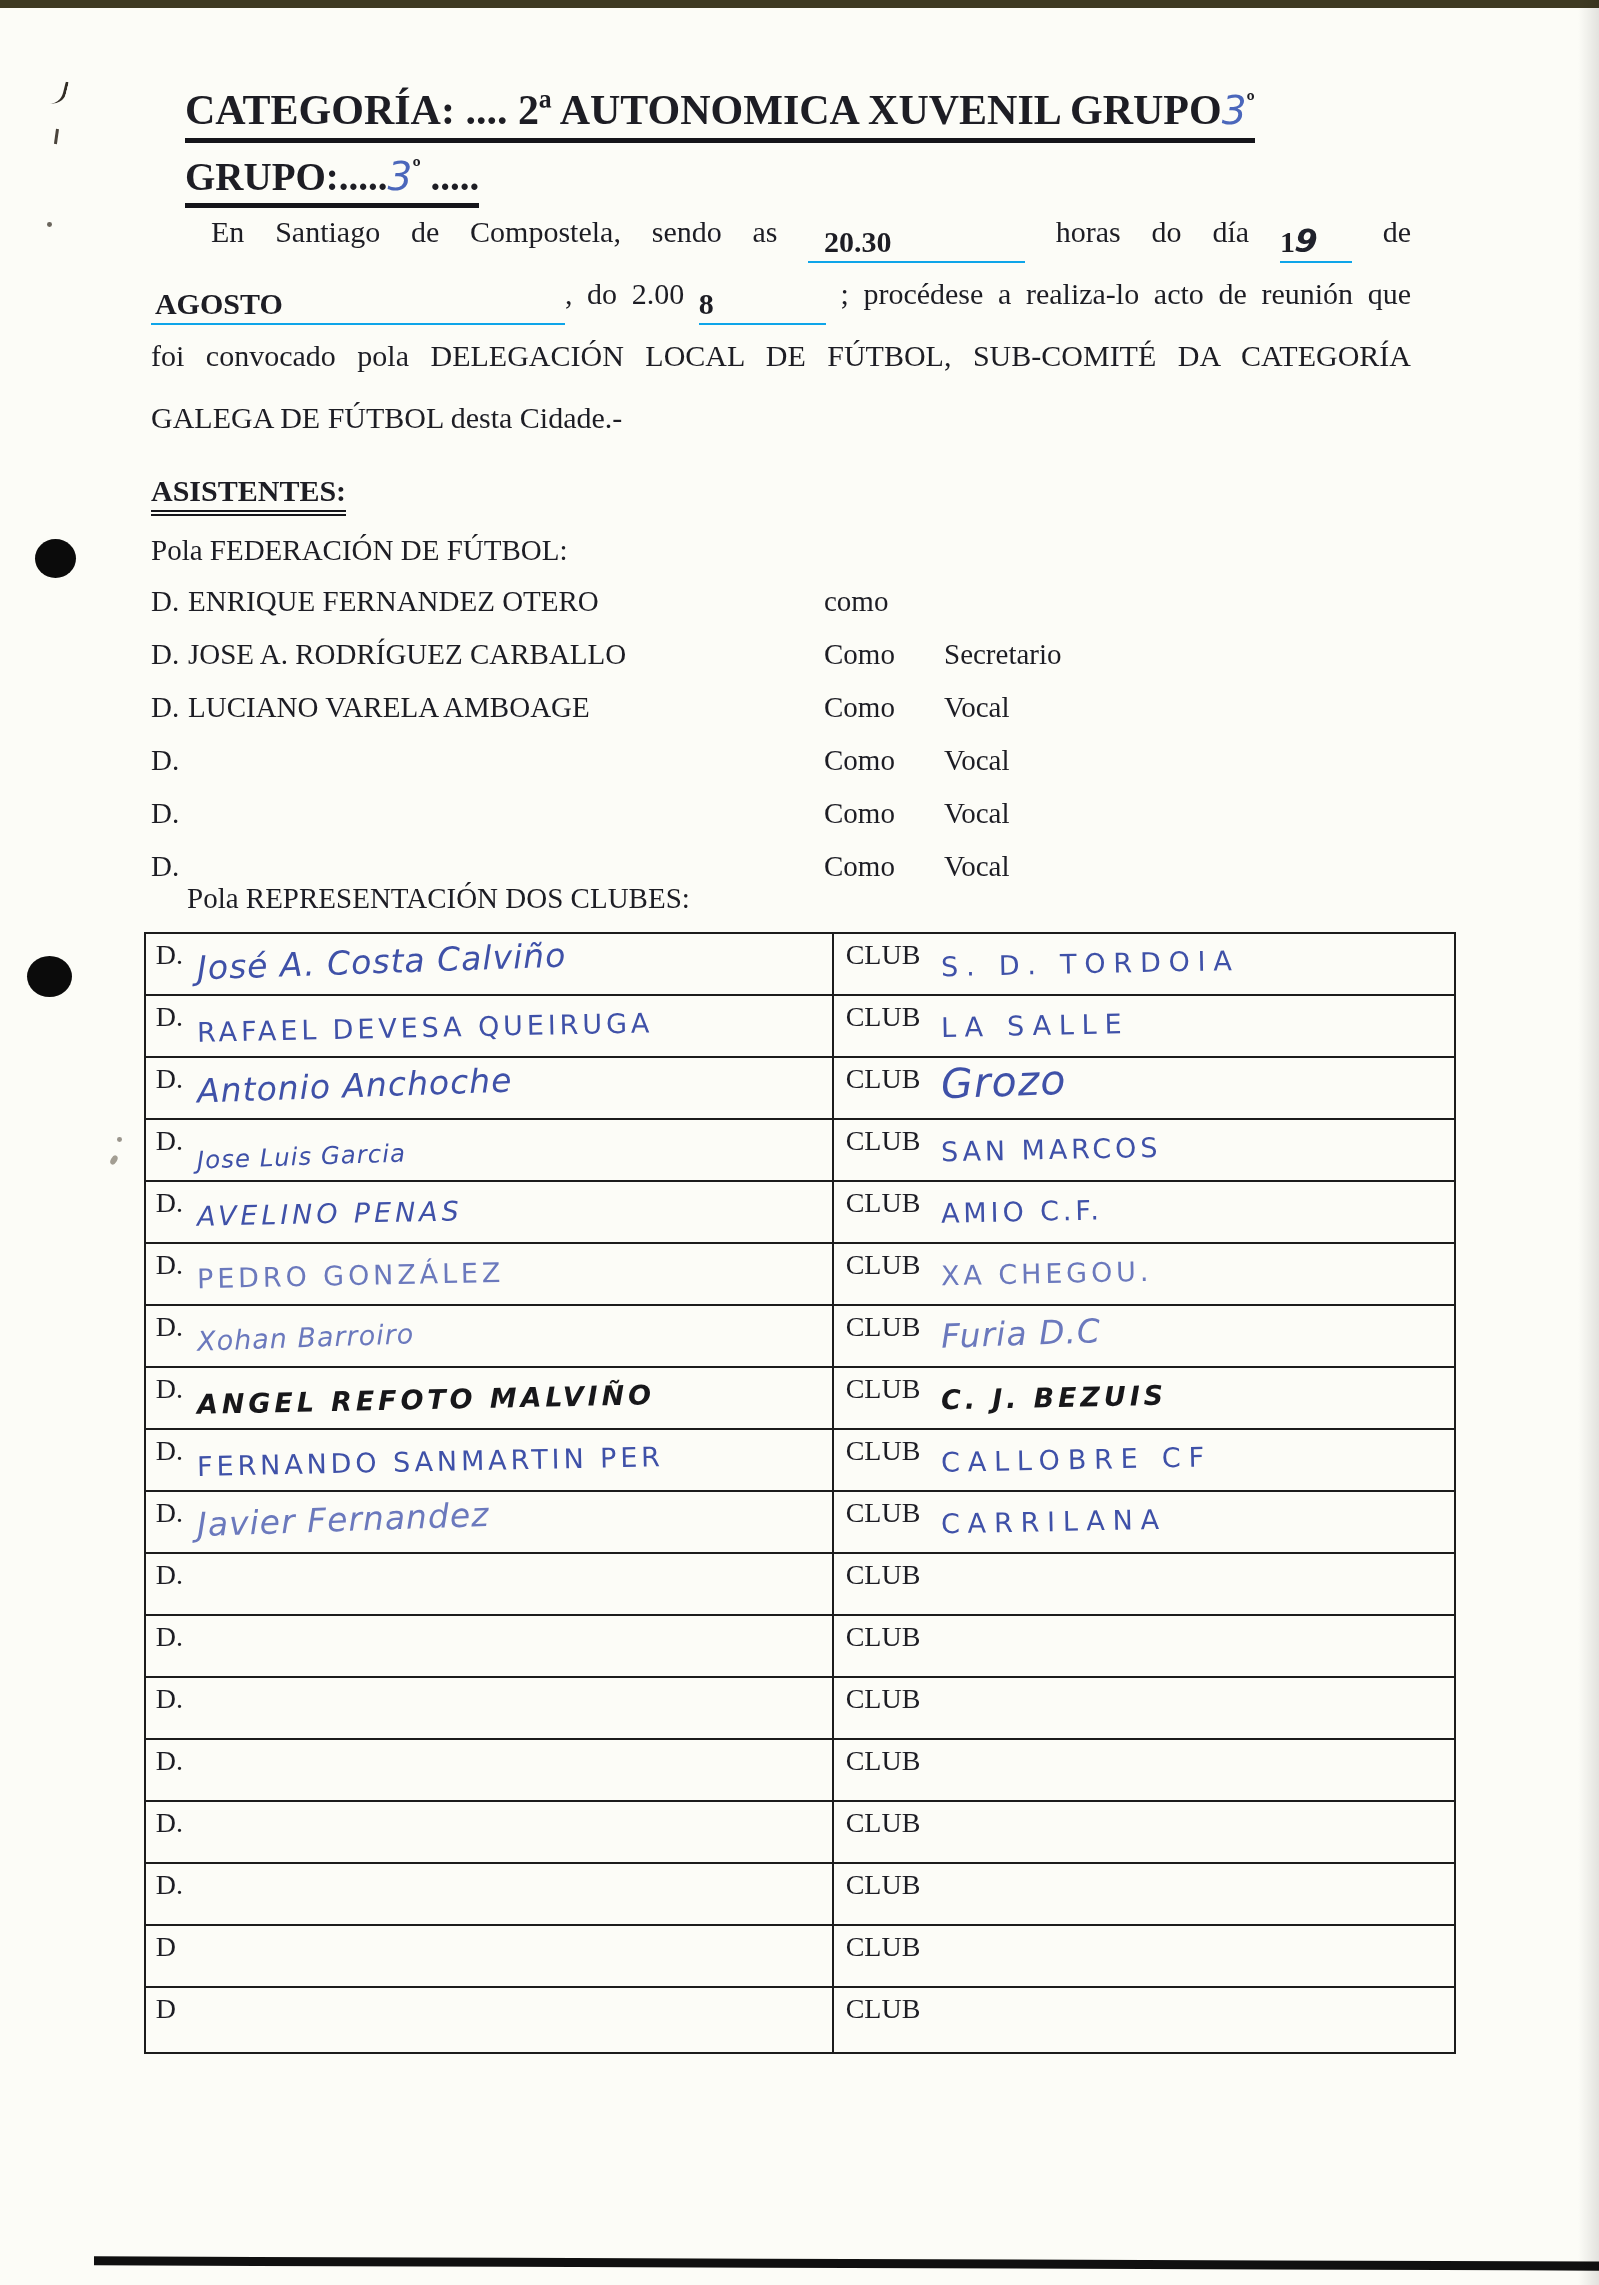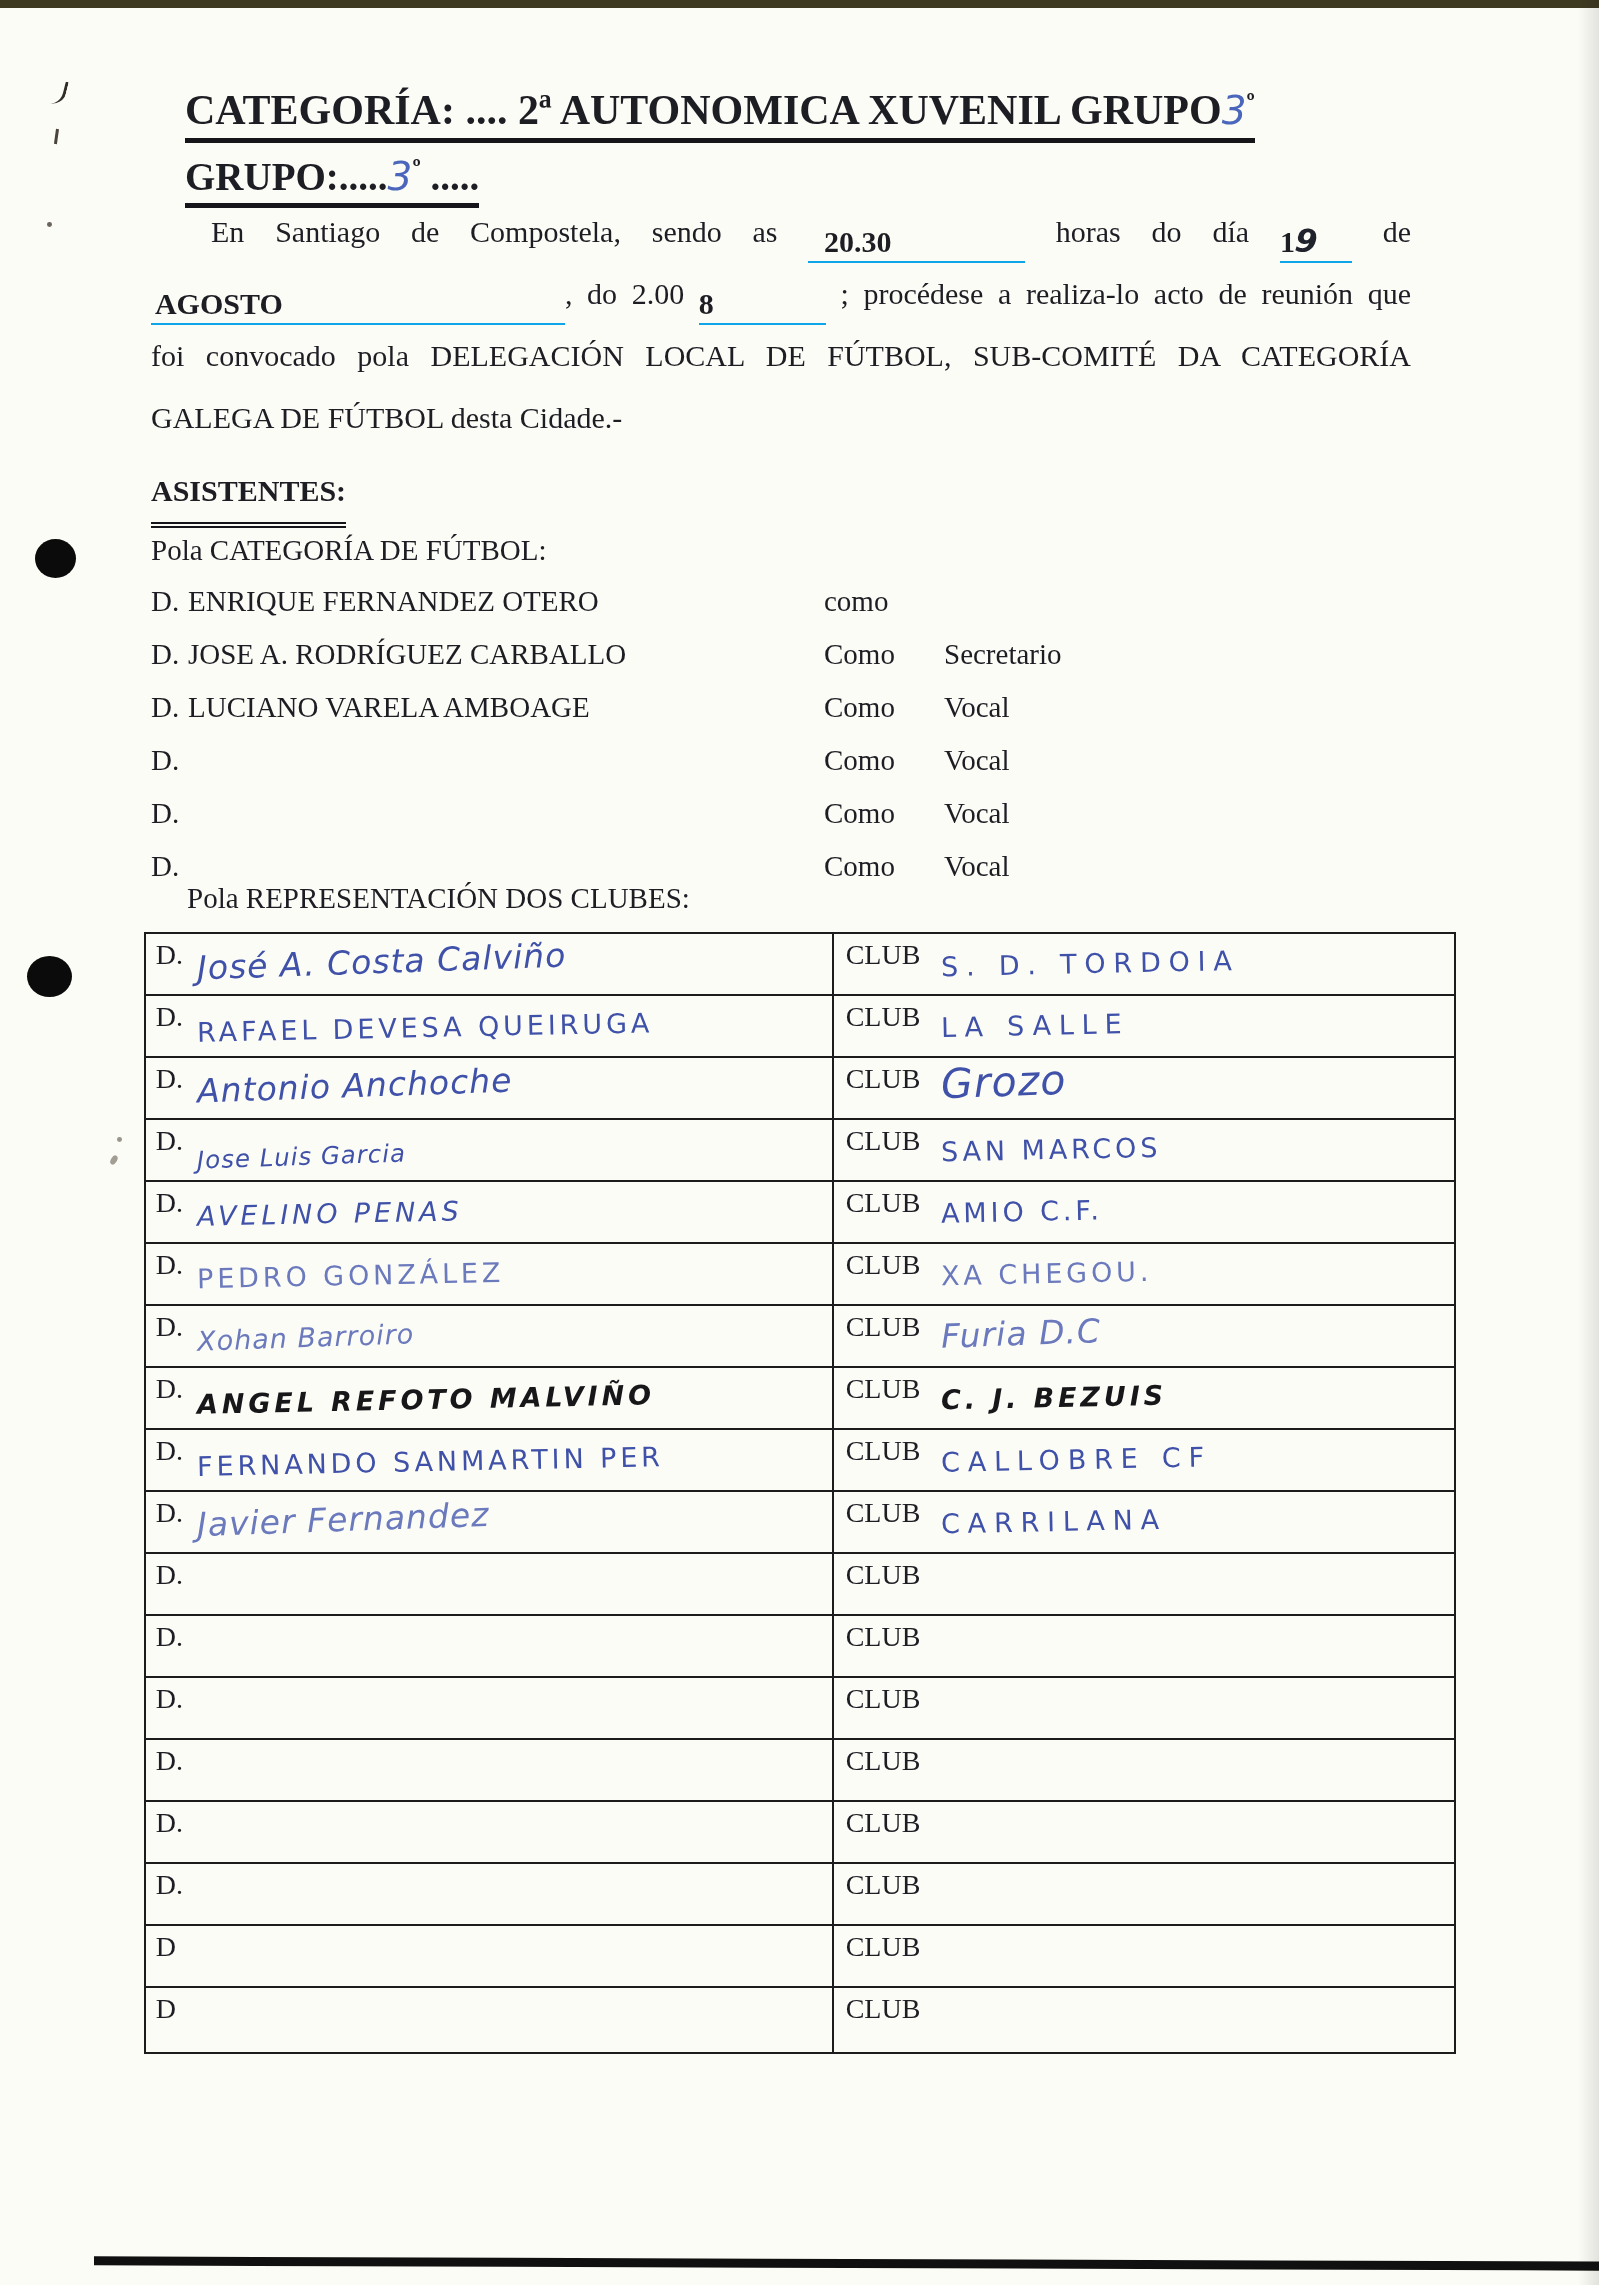--- a/index.html
+++ b/index.html
@@ -33,21 +33,21 @@
   .pline{height:62px;line-height:62px;text-align:justify;text-align-last:justify;}
   .pline.last{text-align-last:left;}
   .pline.first{padding-left:60px;}
   .blank{display:inline-block;border-bottom:2px solid #0ea5e9;height:43px;line-height:47px;vertical-align:bottom;font-weight:bold;}
   .blank.time{width:201px;padding-left:15.6px;text-align:left;}
   .blank.day{width:72px;text-align:center;}
   .blank.month{width:410px;padding-left:3.9px;text-align:right;}
   .blank.b8{width:127px;text-align:center;}
   .hand9{display:inline-block;font-family:"DejaVu Sans",sans-serif;font-style:italic;font-weight:bold;color:#20222c;transform:rotate(6deg);font-size:32px;}
 
-  .asist{left:151px;top:474px;font-size:30px;font-weight:bold;border-bottom:6.8px double #15151a;padding-bottom:14px;}
+  .asist{left:151px;top:474px;font-size:30px;font-weight:bold;border-bottom:6.8px double #15151a;padding-bottom:2px;}
   .sub1{left:151px;top:534px;font-size:29px;}
   .sub2{left:187px;top:882px;font-size:29px;}
 
   
   .attendees{left:151px;top:579px;width:1278px;}
   .arow{display:grid;grid-template-columns:37px 636px 120px 1fr;height:53px;font-size:29px;align-items:start;padding-top:5.9px;box-sizing:border-box;}
 
   
   .ctable{left:144px;top:932px;width:1312px;border:2.9px solid #1c1c1c;box-sizing:border-box;background:transparent;}
   .trow{display:grid;grid-template-columns:688px 1fr;height:60px;border-top:2px solid #1c1c1c;}
@@ -108,21 +108,21 @@
   </div>
   <div class="pline">
     <span>foi convocado pola DELEGACIÓN LOCAL DE FÚTBOL, SUB-COMITÉ DA CATEGORÍA</span>
   </div>
   <div class="pline last">
     <span>GALEGA DE FÚTBOL desta Cidade.-</span>
   </div>
 </div>
 
 <div class="abs asist">ASISTENTES:</div>
-<div class="abs sub1">Pola CATEGORÍA DE FÚTBOL:</div>
+<div class="abs sub1">Pola FEDERACIÓN DE FÚTBOL:</div>
 
 <div class="abs attendees">
   <div class="arow">
     <span>D.</span>
     <span>ENRIQUE FERNANDEZ OTERO</span>
     <span>como</span>
   </div>
 
   <div class="arow">
     <span>D.</span>

